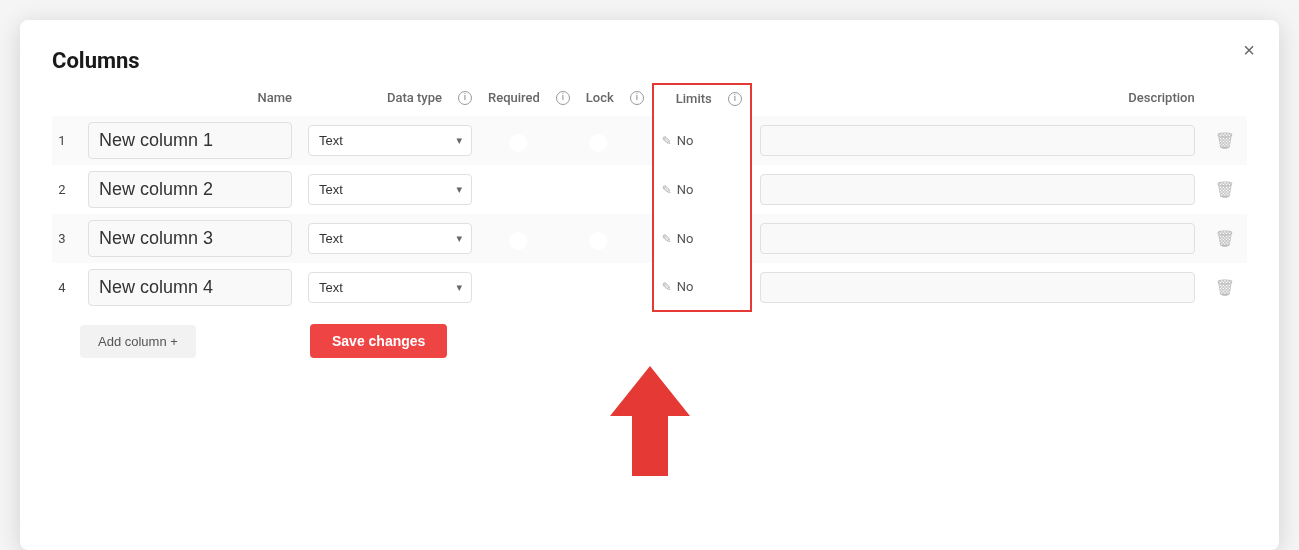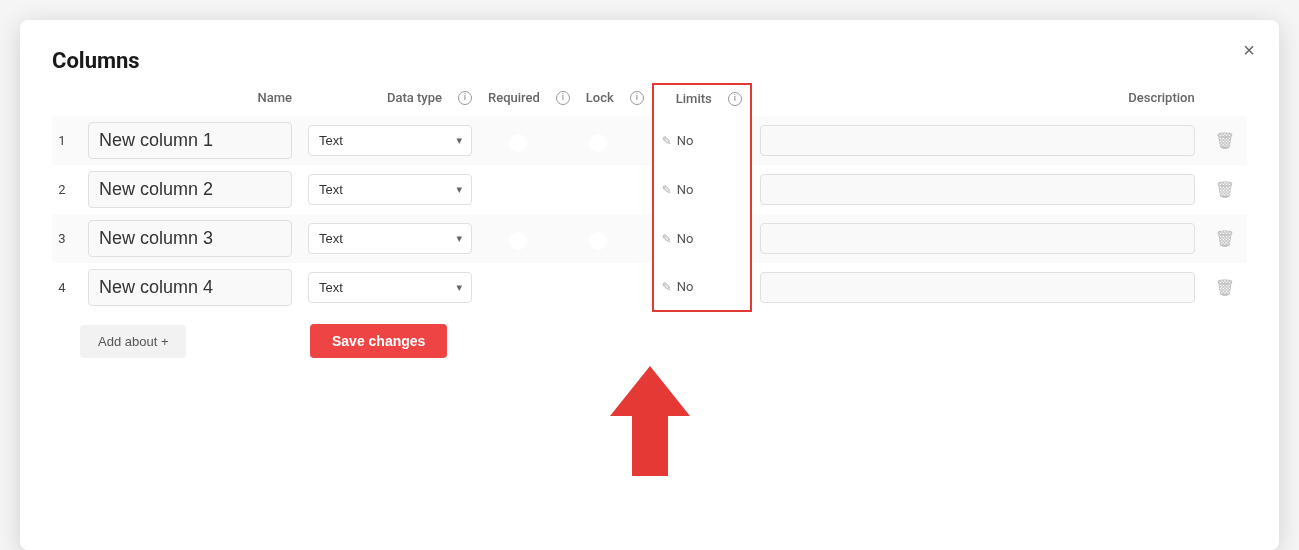--- a/index.html
+++ b/index.html
@@ -415,21 +415,21 @@
             </div>
           </td>
           <td><input type="text" class="desc-input" style=""></td>
           <td><button class="delete-btn">🗑</button></td>
         </tr>
       </tbody>
     <tfoot>
       <tr class="footer-row">
         <td></td>
         <td>
-          <button class="add-column-btn">Add about +</button>
+          <button class="add-column-btn">Add column +</button>
         </td>
         <td colspan="2">
           <button class="save-btn">Save changes</button>
         </td>
         <td colspan="4"></td>
       </tr>
     </tfoot>
   </table>
 
   <div class="arrow-annotation">

